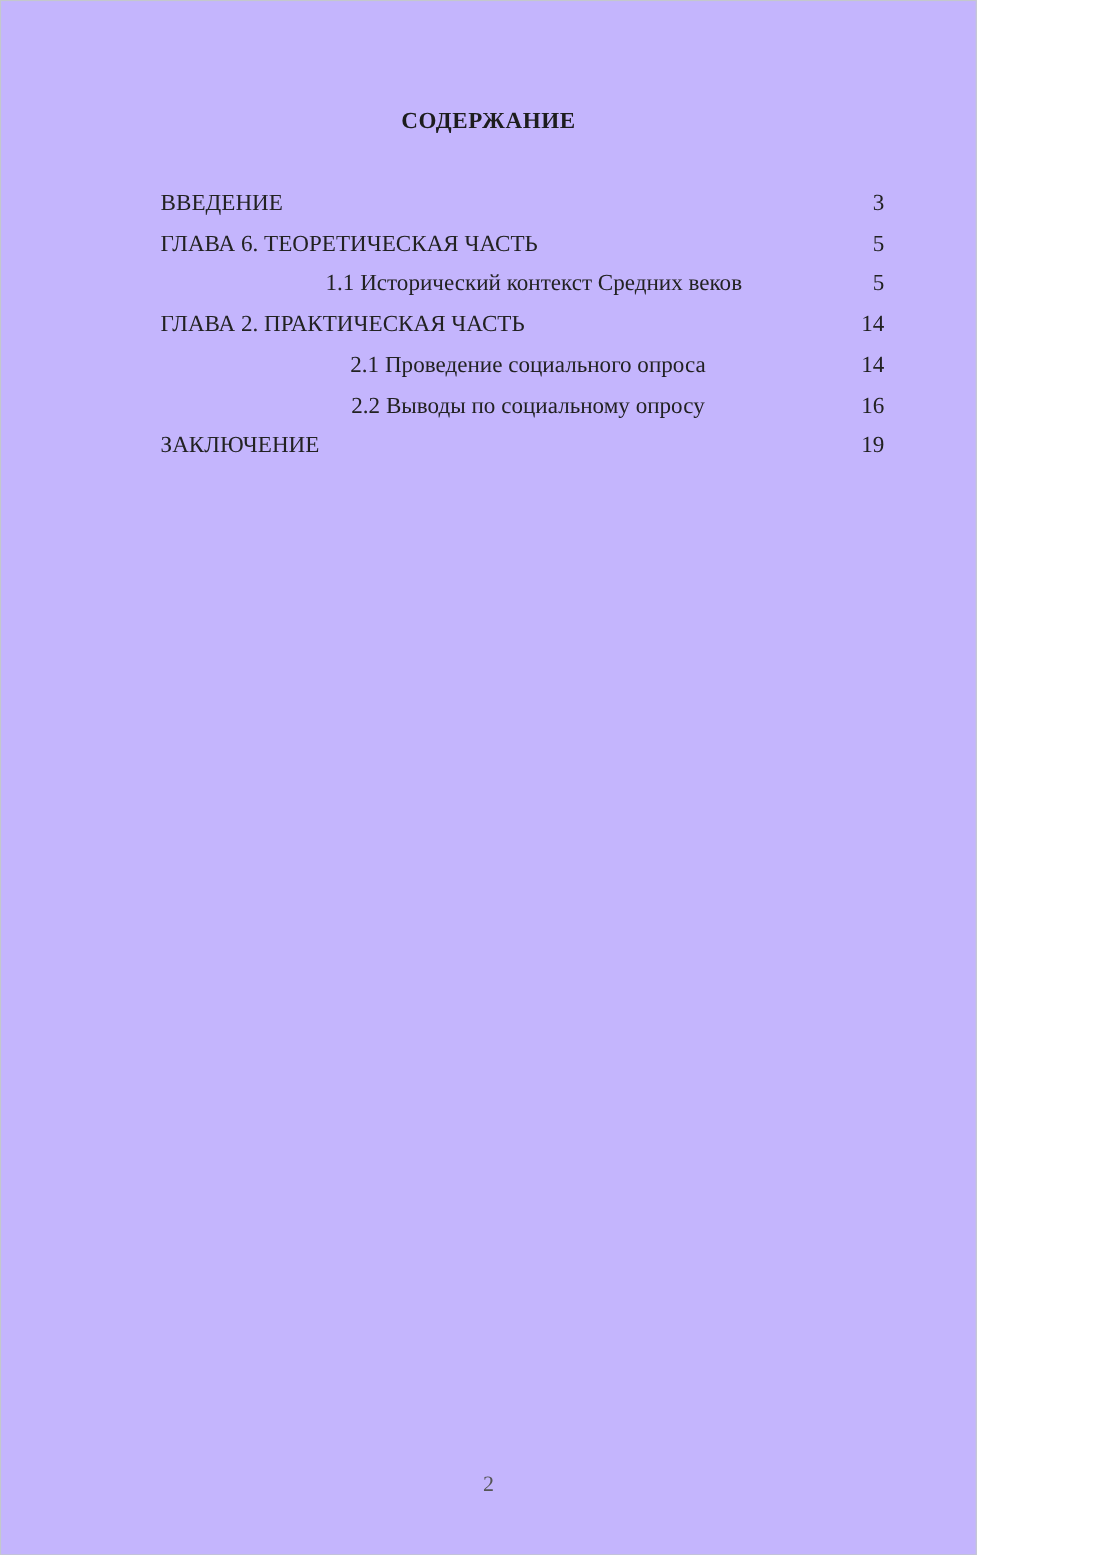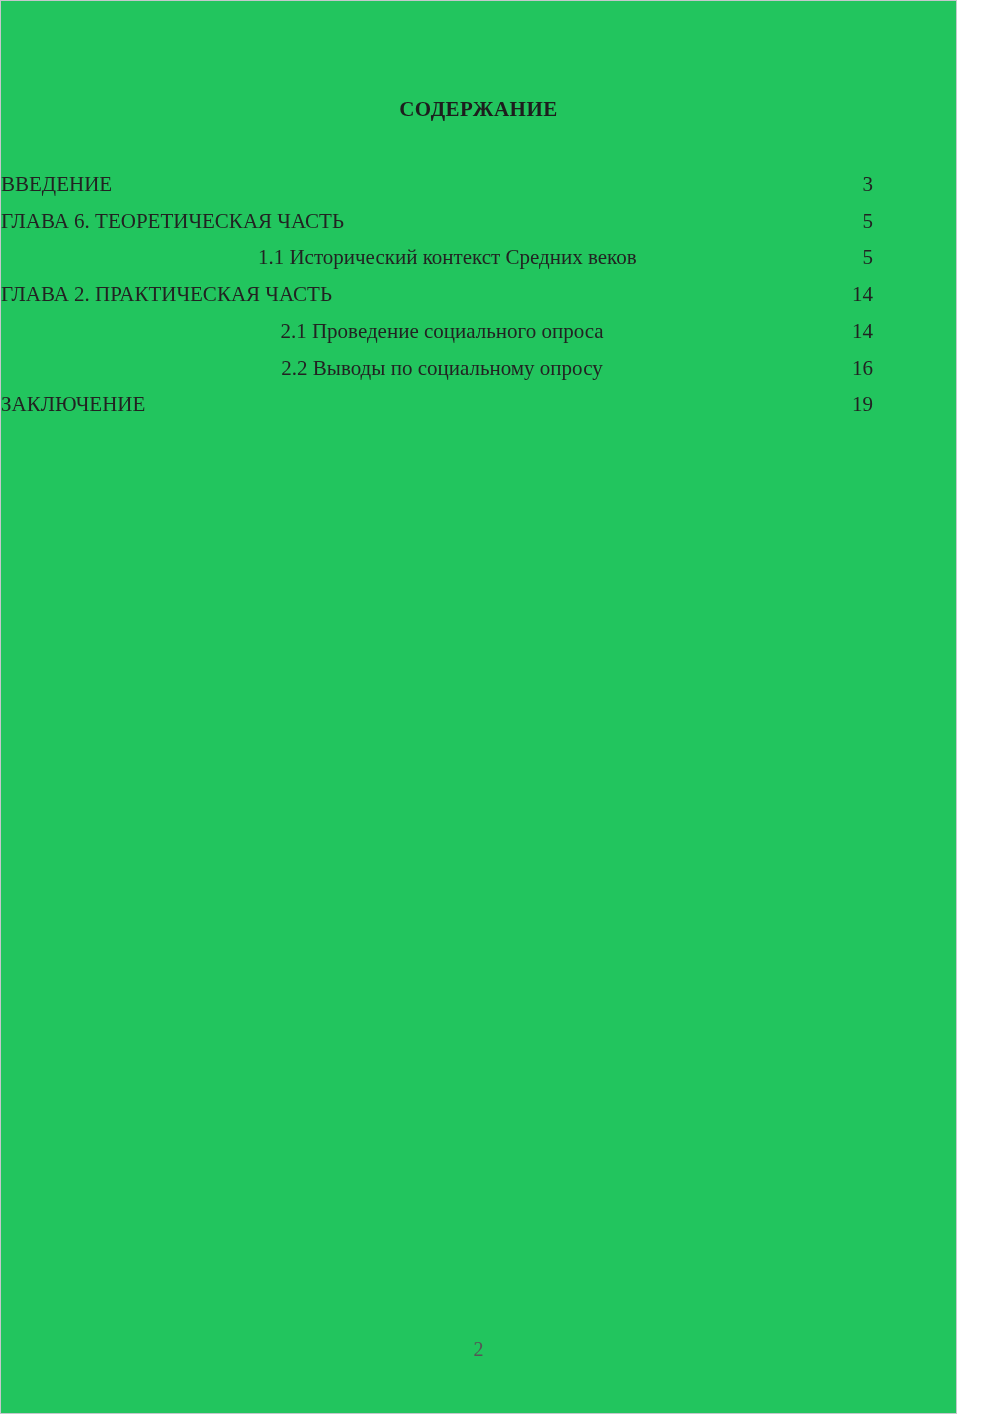--- a/index.html
+++ b/index.html
@@ -2,40 +2,41 @@
 <html><head>
 <meta charset="utf-8">
 <style>
   html, body {
     margin: 0;
     padding: 0;
     background: #ffffff;
   }
   .page {
     position: relative;
-    width: 957px;
+    width: 888px;
     height: 1414px;
     box-sizing: border-box;
-    background: #22c55e;
+    background: #c4b5fd;
     border: 1px solid #c4c8cc;
     font-family: "Liberation Serif", "DejaVu Serif", serif;
     color: #222222;
     overflow: hidden;
   }
   .title {
     margin: 0;
     padding-top: 96px;
     text-align: center;
     font-size: 21px;
     font-weight: bold;
     letter-spacing: 0.5px;
     color: #1d1d1d;
   }
   .toc {
     margin-top: 44px;
+    padding-left: 145px;
     padding-right: 83px;
   }
   .toc-row {
     display: flex;
     justify-content: space-between;
     align-items: baseline;
     line-height: 36.7px;
     font-size: 21px;
   }
   .toc-row.level-1 .toc-label {

